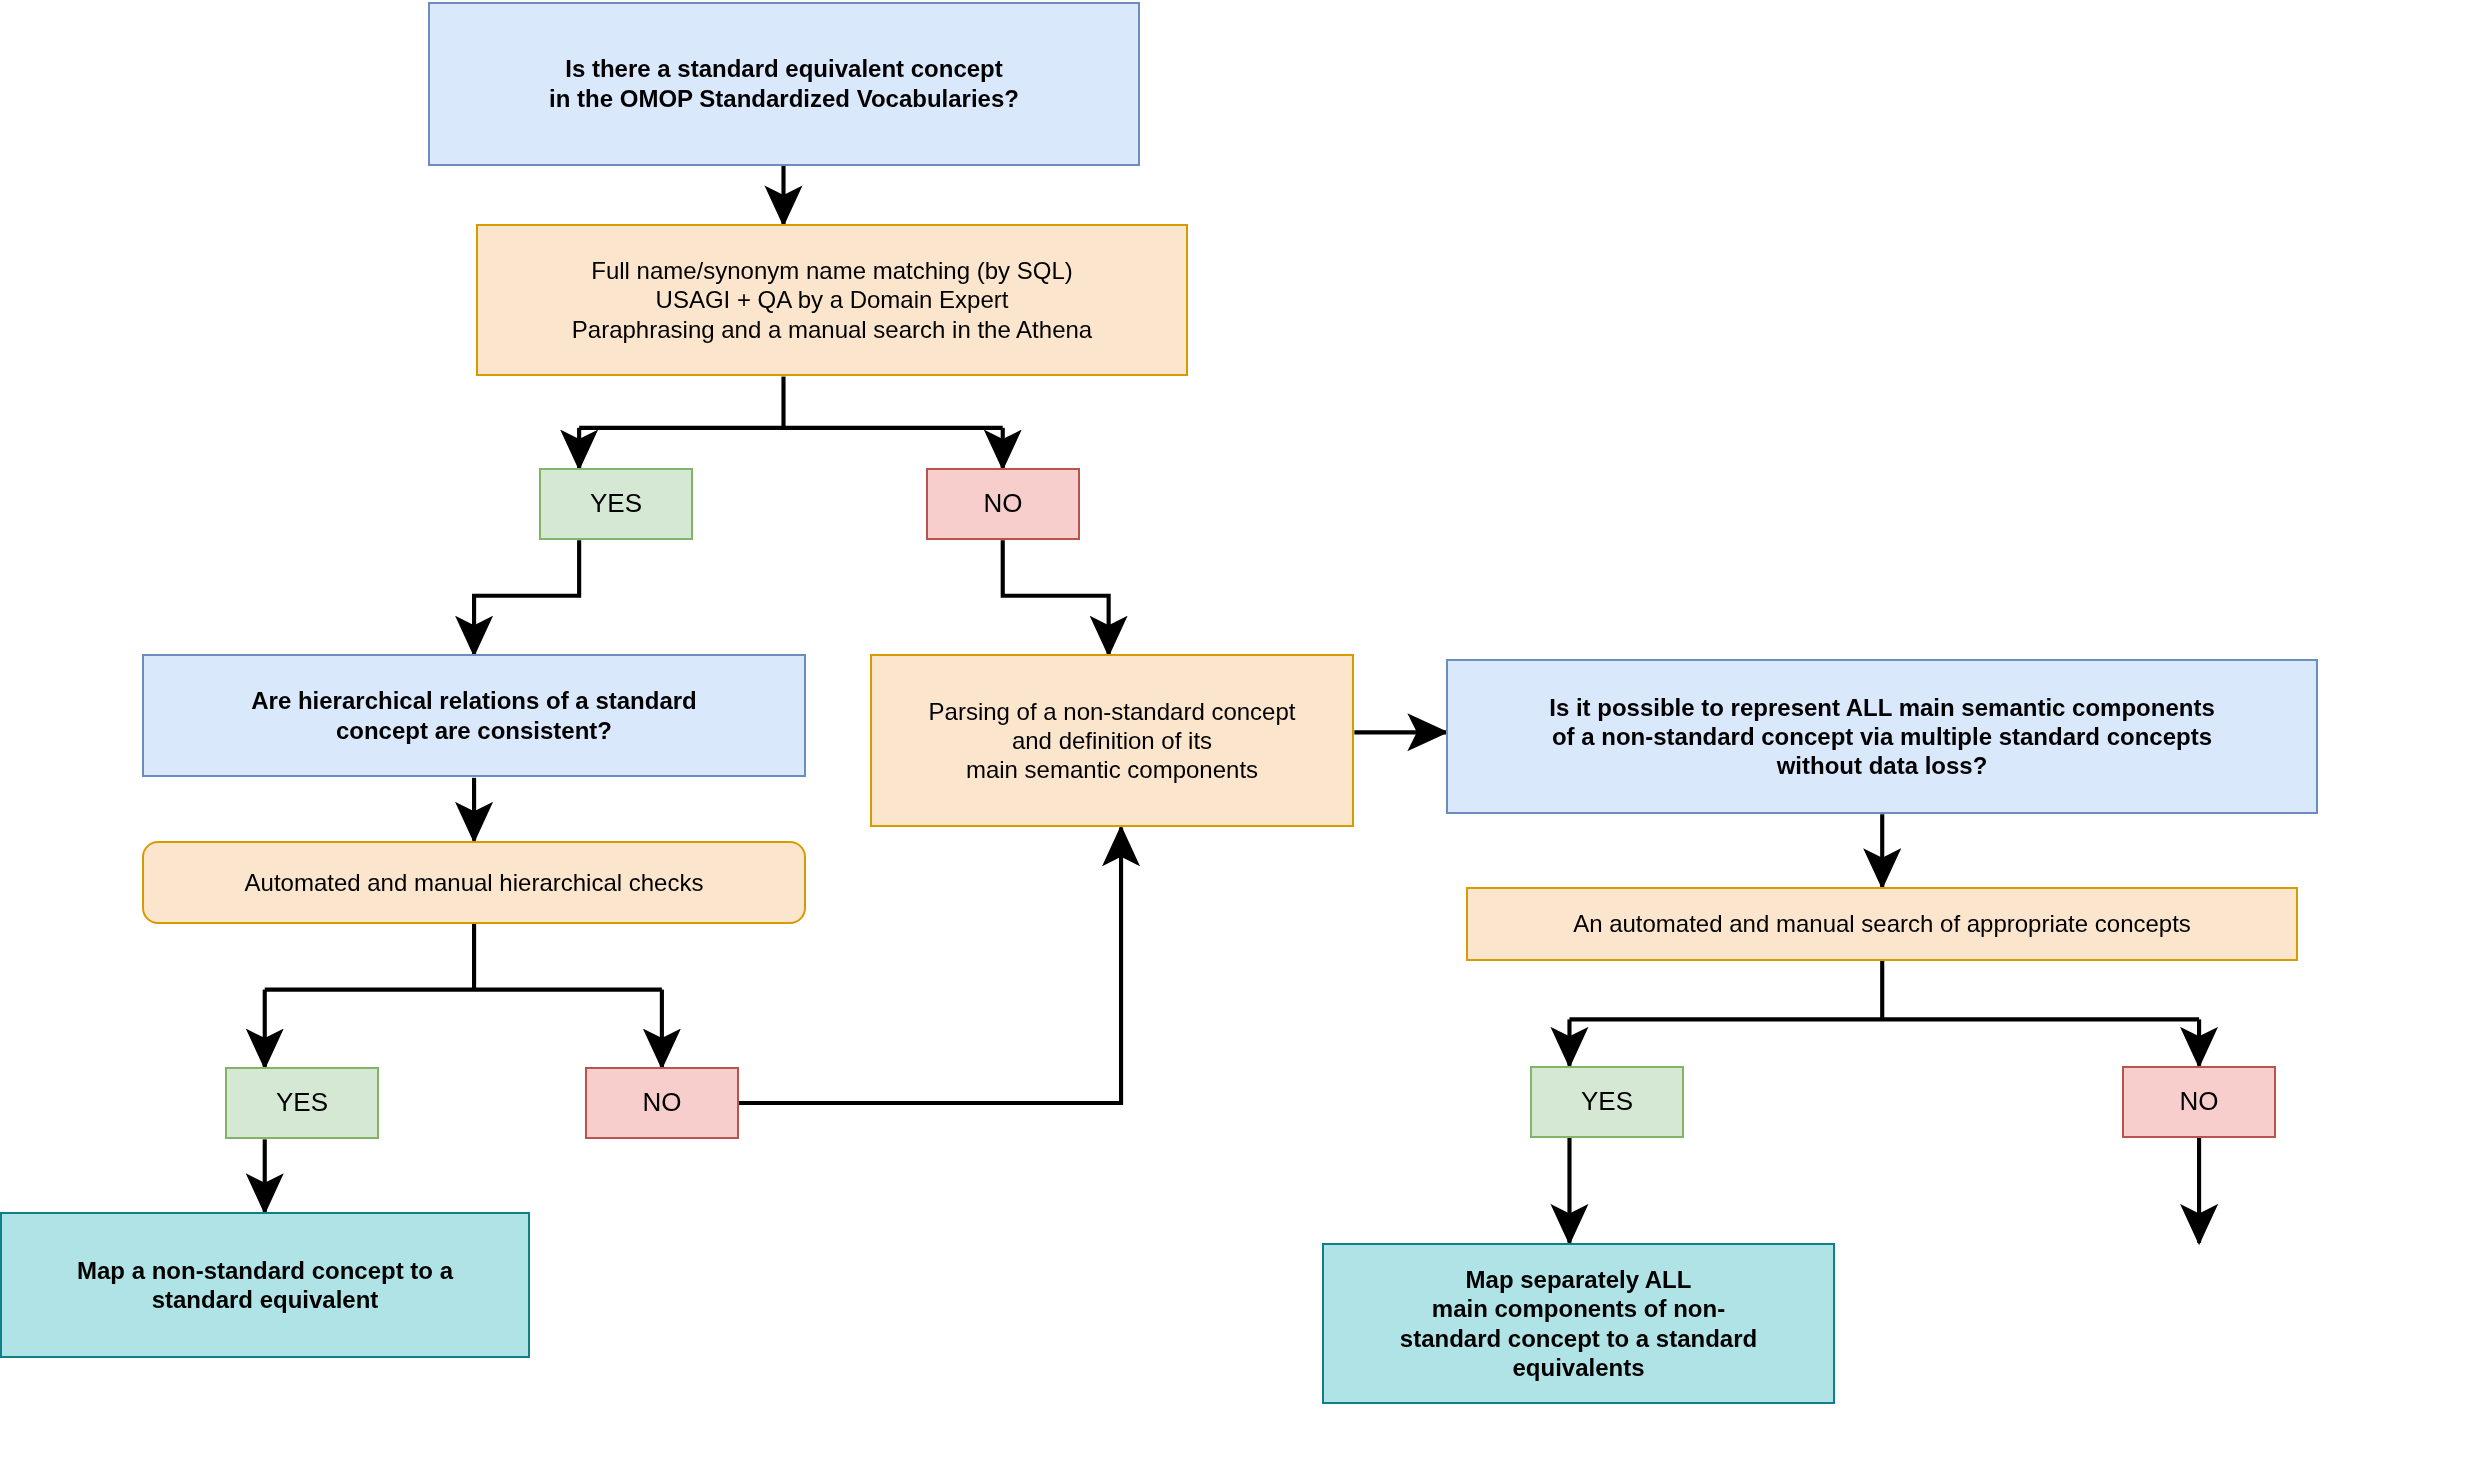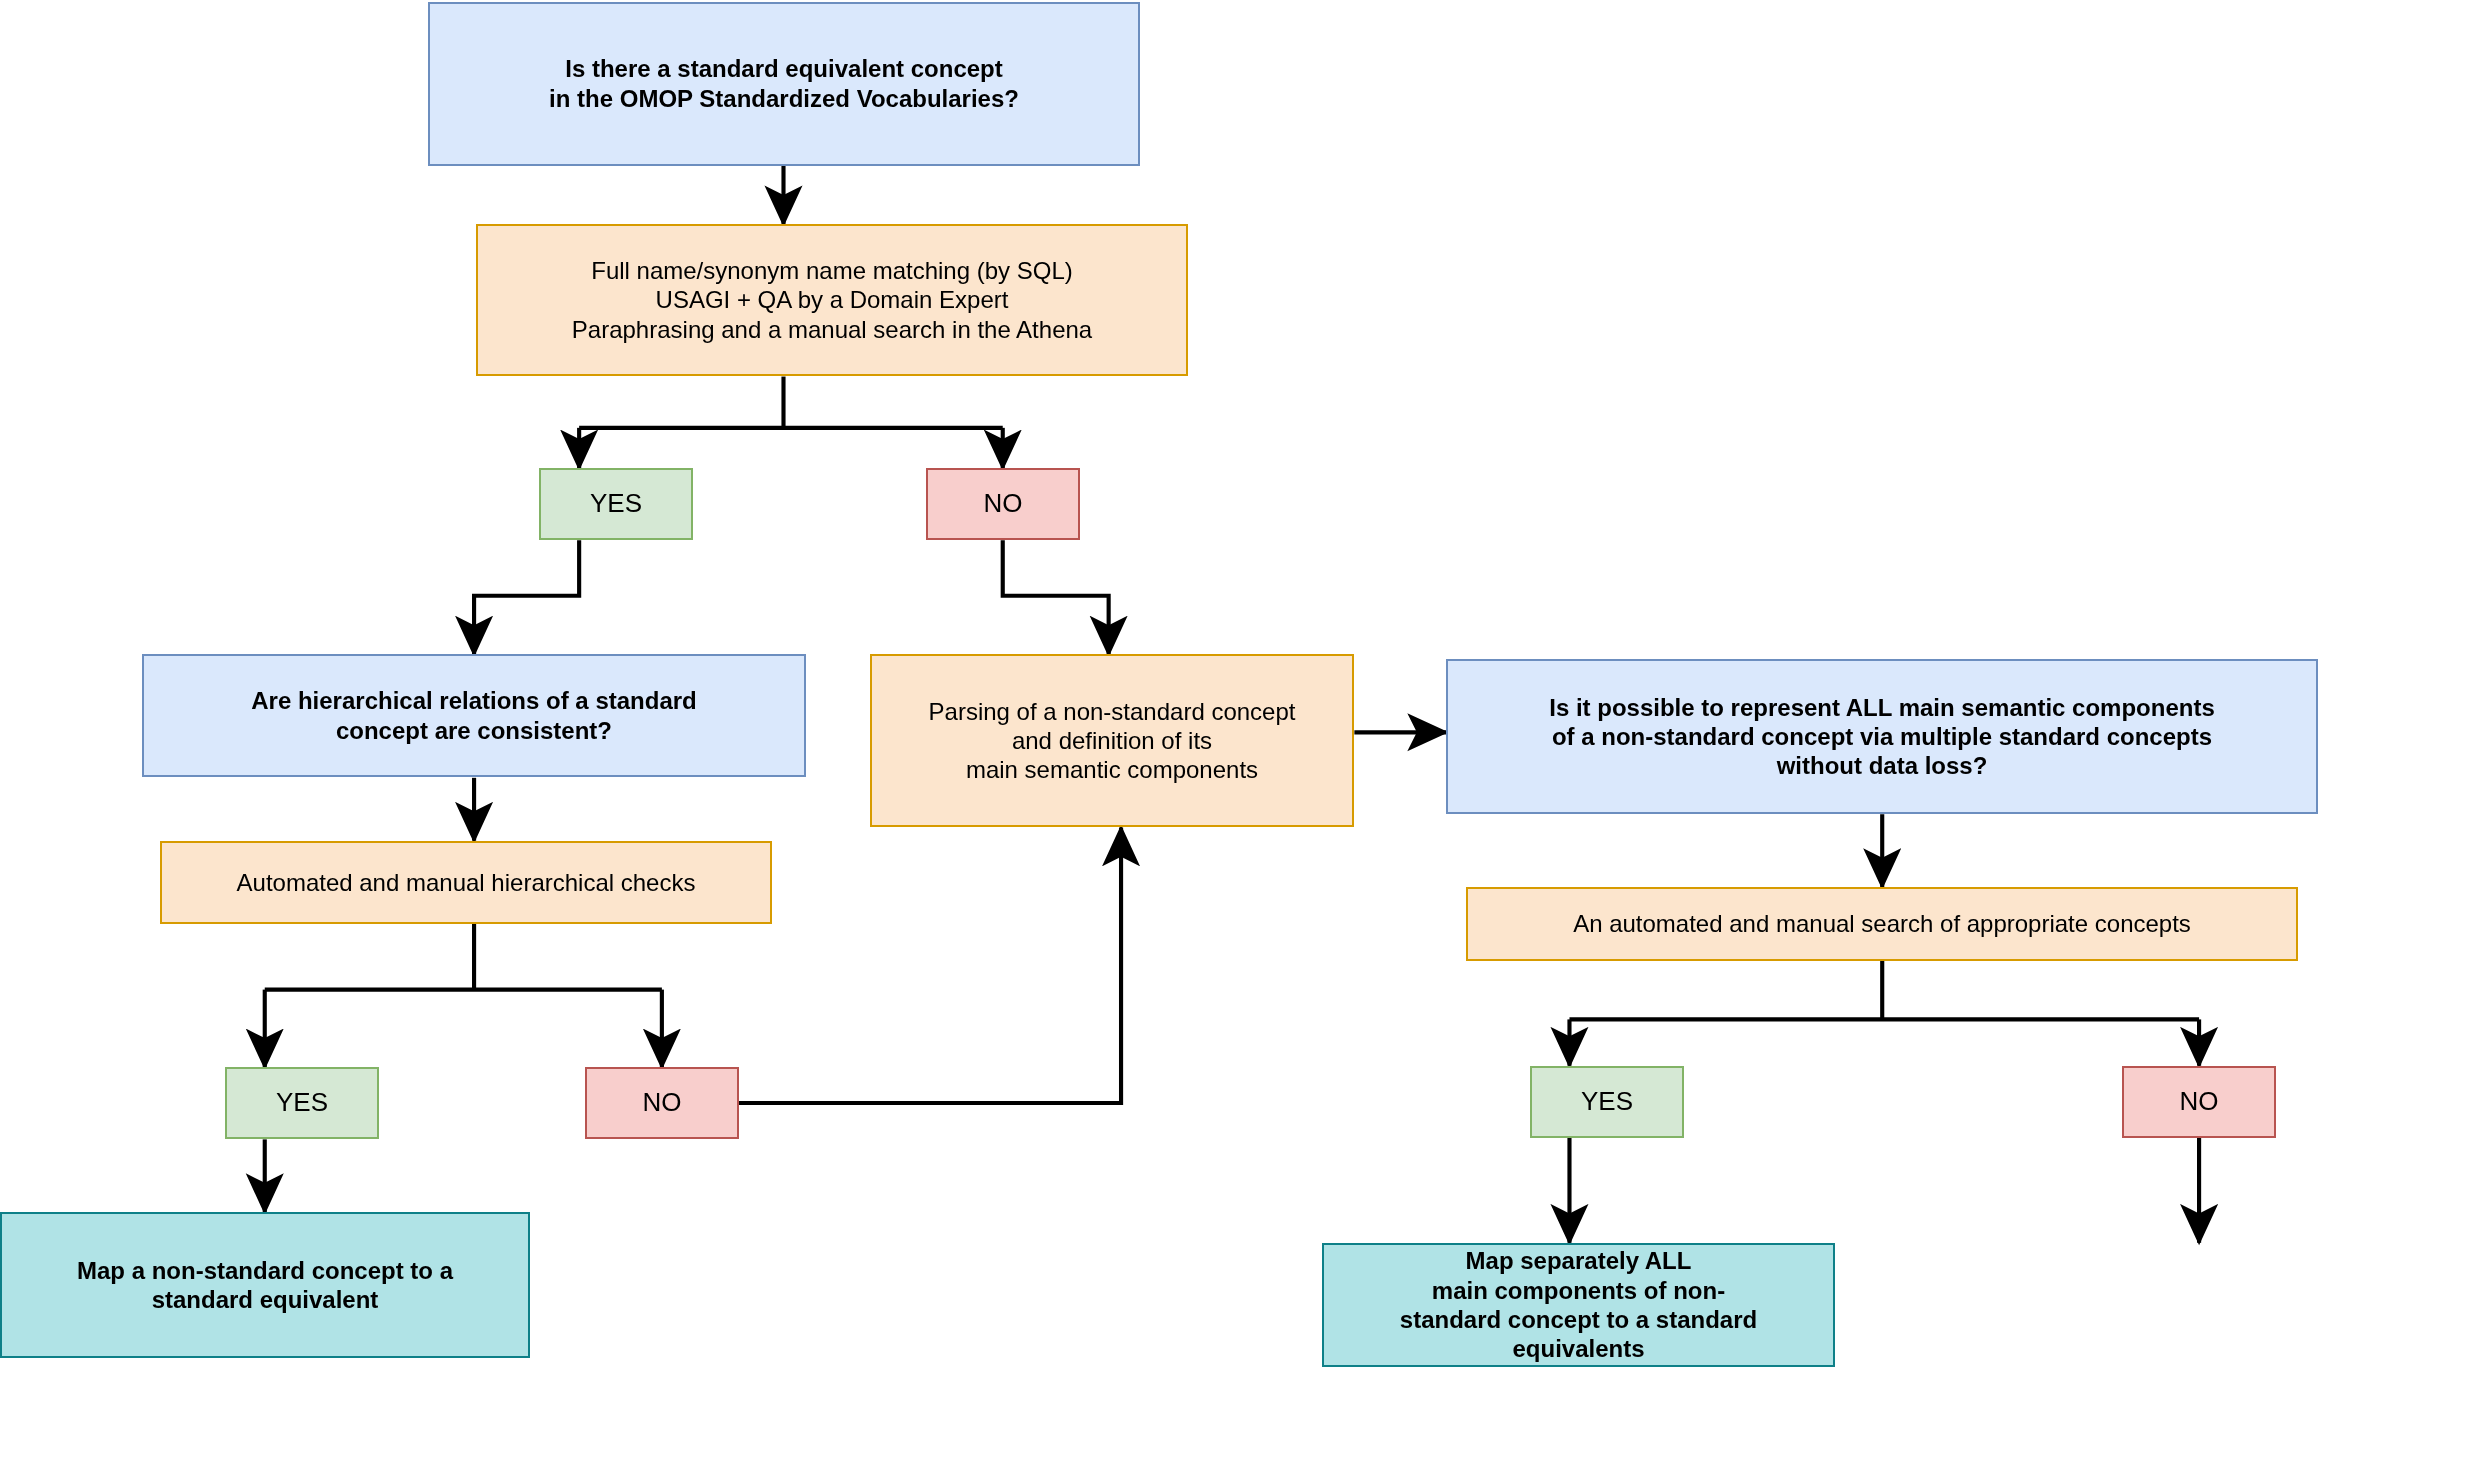--- a/index.html
+++ b/index.html
@@ -131,21 +131,21 @@
 USAGI + QA by a Domain Expert
 Paraphrasing and a manual search in the Athena</div>
 
   <div class="node n-green" style="left:502px; top:468px; width:154px; height:72px;">YES</div>
 
   <div class="node n-red" style="left:926px; top:468px; width:154px; height:72px;">NO</div>
 
   <div class="node n-blue" style="left:142px; top:654px; width:664px; height:123px;">Are hierarchical relations of a standard
 concept are consistent?</div>
 
-  <div class="node n-orange" style="left:160px; top:841px; width:612px; height:83px;">Automated and manual hierarchical checks</div>
+  <div class="node n-orange" style="left:142px; top:841px; width:664px; height:83px;border-radius:16px;">Automated and manual hierarchical checks</div>
 
   <div class="node n-green" style="left:188px; top:1067px; width:154px; height:72px;">YES</div>
 
   <div class="node n-red" style="left:585px; top:1067px; width:154px; height:72px;">NO</div>
 
   <div class="node n-teal" style="left:0px; top:1212px; width:530px; height:146px;">Map a non-standard concept to a
 standard equivalent</div>
 
   <div class="node n-orange" style="left:870px; top:654px; width:484px; height:173px;">Parsing of a non-standard concept
 and definition of its
@@ -154,20 +154,20 @@
   <div class="node n-blue" style="left:1446px; top:659px; width:872px; height:155px;">Is it possible to represent ALL main semantic components
 of a non-standard concept via multiple standard concepts
 without data loss?</div>
 
   <div class="node n-orange" style="left:1466px; top:887px; width:832px; height:74px;">An automated and manual search of appropriate concepts</div>
 
   <div class="node n-green" style="left:1493px; top:1066px; width:154px; height:72px;">YES</div>
 
   <div class="node n-red" style="left:2122px; top:1066px; width:154px; height:72px;">NO</div>
 
-  <div class="node n-teal" style="left:1322px; top:1243px; width:513px; height:124px;">Map separately ALL
+  <div class="node n-teal" style="left:1322px; top:1243px; width:513px; height:161px;">Map separately ALL
 main components of non-
 standard concept to a standard
 equivalents</div>
 
 
 </div>
 
 
 </body></html>

